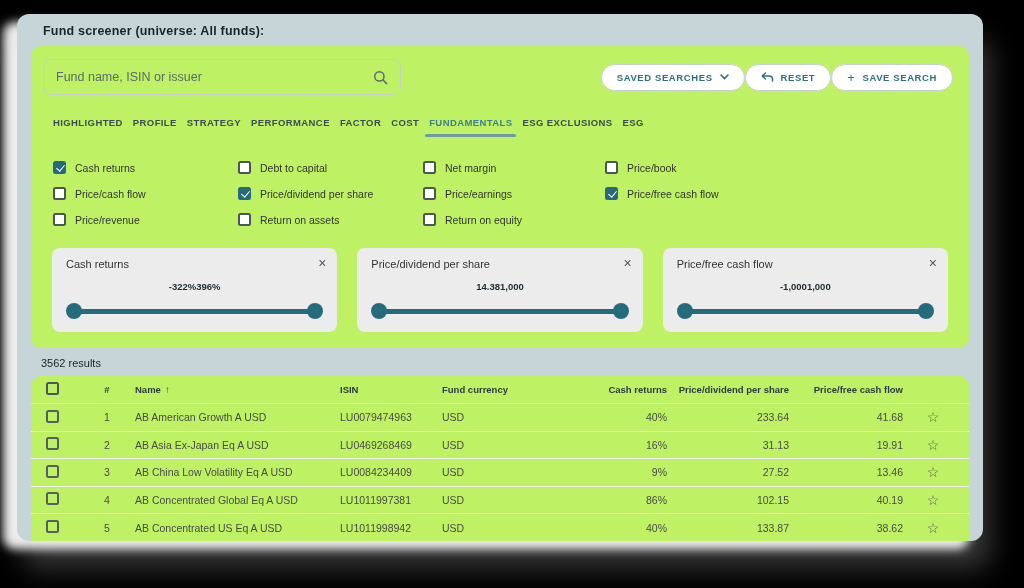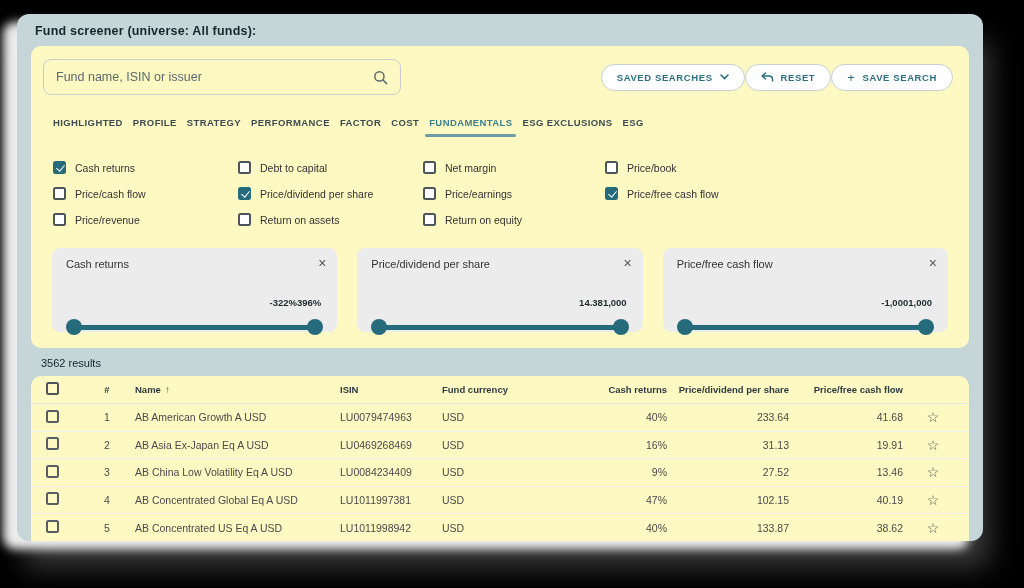--- a/index.html
+++ b/index.html
@@ -4,22 +4,22 @@
 <style>
   * { box-sizing: border-box; margin: 0; padding: 0; }
   html, body { width: 1024px; height: 588px; background: #000; overflow: hidden;
     font-family: "Liberation Sans", sans-serif; }
   .window {
     position: absolute; left: 17px; top: 14px; width: 966px; height: 527px;
     background: #c6d6d8; border-radius: 12px;
     box-shadow: -14px 8px 10px rgba(255,255,255,0.92), 6px 26px 28px rgba(110,110,110,0.55);
     overflow: hidden;
   }
-  .win-title { font-size: 12.5px; font-weight: bold; color: #17262c; padding: 10px 18px 8px 18px; letter-spacing: 0.2px; }
-  .card { background: #fef9c3; border-radius: 10px; margin: 0 14px; }
+  .win-title { font-size: 12.5px; font-weight: bold; color: #17262c; padding: 10px 18px 8px 26px; letter-spacing: 0.2px; }
+  .card { background: #bef264; border-radius: 10px; margin: 0 14px; }
   .panel { padding: 13px 0 16px 0; }
 
   
   .top-row { display: flex; align-items: center; justify-content: space-between; padding: 0 16px 0 12px; }
   .search-box { display: flex; align-items: center; width: 358px; height: 36px;
     border: 1px solid #c9cdce; border-radius: 8px; padding: 0 12px; }
   .search-box input { flex: 1; border: none; outline: none; font-size: 12.5px; color: #333;
     font-family: "Liberation Sans", sans-serif; background: transparent; }
   .search-box input::placeholder { color: #5b6a6e; }
   .btn-group { display: flex; align-items: center; }
@@ -44,22 +44,22 @@
   .cb-box.checked { border-color: #256b7c; background: #256b7c; }
   .cb-box.checked::after { content: ""; position: absolute; left: 2.5px; top: 0px;
     width: 4px; height: 7px; border: solid #fff; border-width: 0 1.8px 1.8px 0; transform: rotate(40deg); }
   .cb-label { font-size: 10.5px; color: #333; }
 
   
   .slider-row { display: flex; gap: 20px; padding: 0 21px; margin-top: 22px; }
   .slider-card { flex: 1; background: #ececec; border-radius: 8px; height: 84px; padding: 10px 14px; position: relative; }
   .slider-title { font-size: 11px; color: #333; }
   .slider-close { position: absolute; top: 8px; right: 11px; font-size: 14px; color: #555; cursor: pointer; line-height: 1; }
-  .range-labels { display: flex; justify-content: flex-end; font-size: 9.5px; font-weight: bold;
-    color: #1d2b30; margin-top: 27px; padding: 0 2px; }
+  .range-labels { display: flex; justify-content: center; font-size: 9.5px; font-weight: bold;
+    color: #1d2b30; margin-top: 11px; padding: 0 2px; }
   .slider-track-wrap { position: relative; margin-top: 11px; height: 16px; padding: 0 7px; }
   .slider-track { position: absolute; left: 7px; right: 7px; top: 6px; height: 4.5px;
     background: #256b7c; border-radius: 3px; }
   .slider-handle { position: absolute; top: 0; width: 16px; height: 16px; border-radius: 50%;
     background: #256b7c; cursor: grab; }
   .slider-handle.left { left: 0; }
   .slider-handle.right { right: 0; }
 
   
   .results-label { font-size: 11px; font-weight: normal; color: #142329; margin: 9px 0 7px 24px; }
@@ -274,21 +274,21 @@
         <div class="cell-r">13.46</div>
         <div class="star">☆</div>
       </div>
 
       <div class="trow">
         <div><span class="row-cb" style="display:inline-block;"></span></div>
         <div class="cell-c">4</div>
         <div>AB Concentrated Global Eq A USD</div>
         <div>LU1011997381</div>
         <div>USD</div>
-        <div class="cell-r">47%</div>
+        <div class="cell-r">86%</div>
         <div class="cell-r">102.15</div>
         <div class="cell-r">40.19</div>
         <div class="star">☆</div>
       </div>
 
       <div class="trow">
         <div><span class="row-cb" style="display:inline-block;"></span></div>
         <div class="cell-c">5</div>
         <div>AB Concentrated US Eq A USD</div>
         <div>LU1011998942</div>

